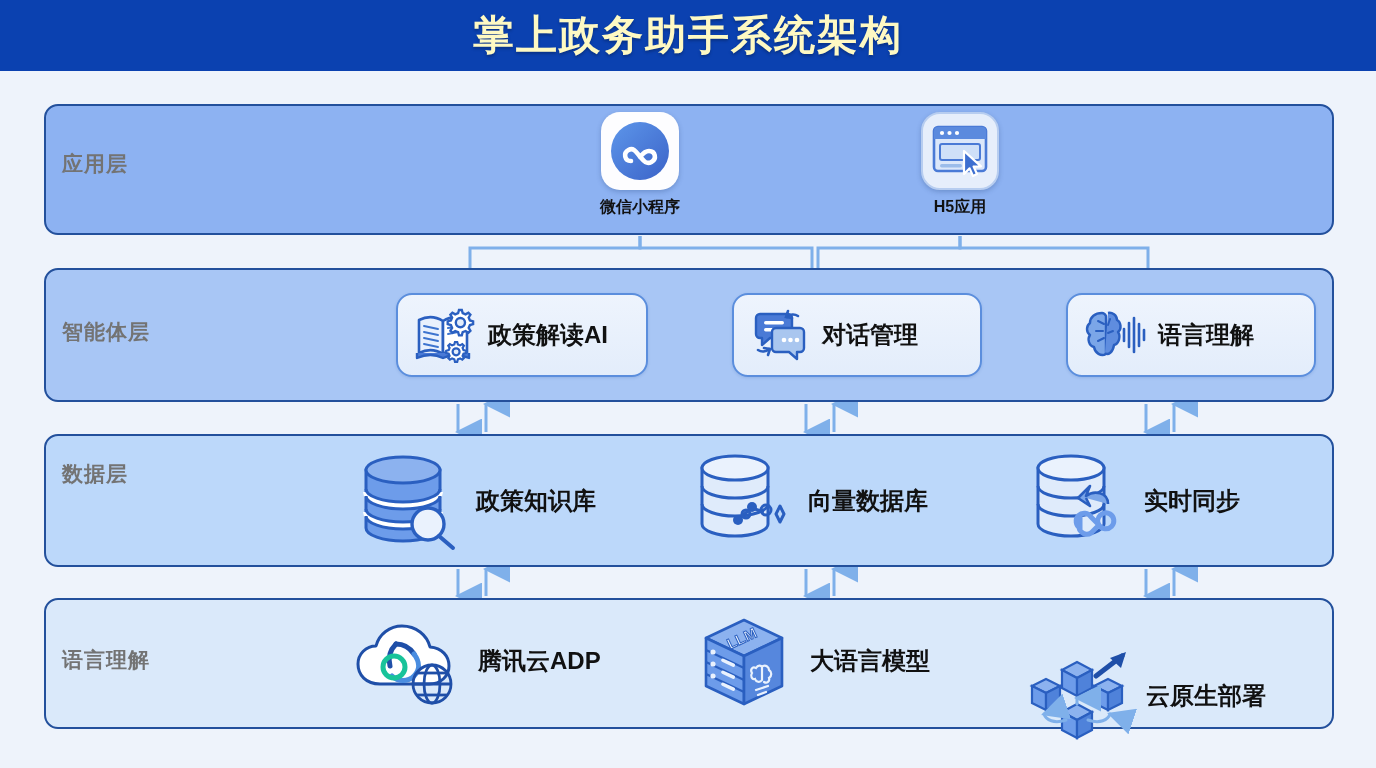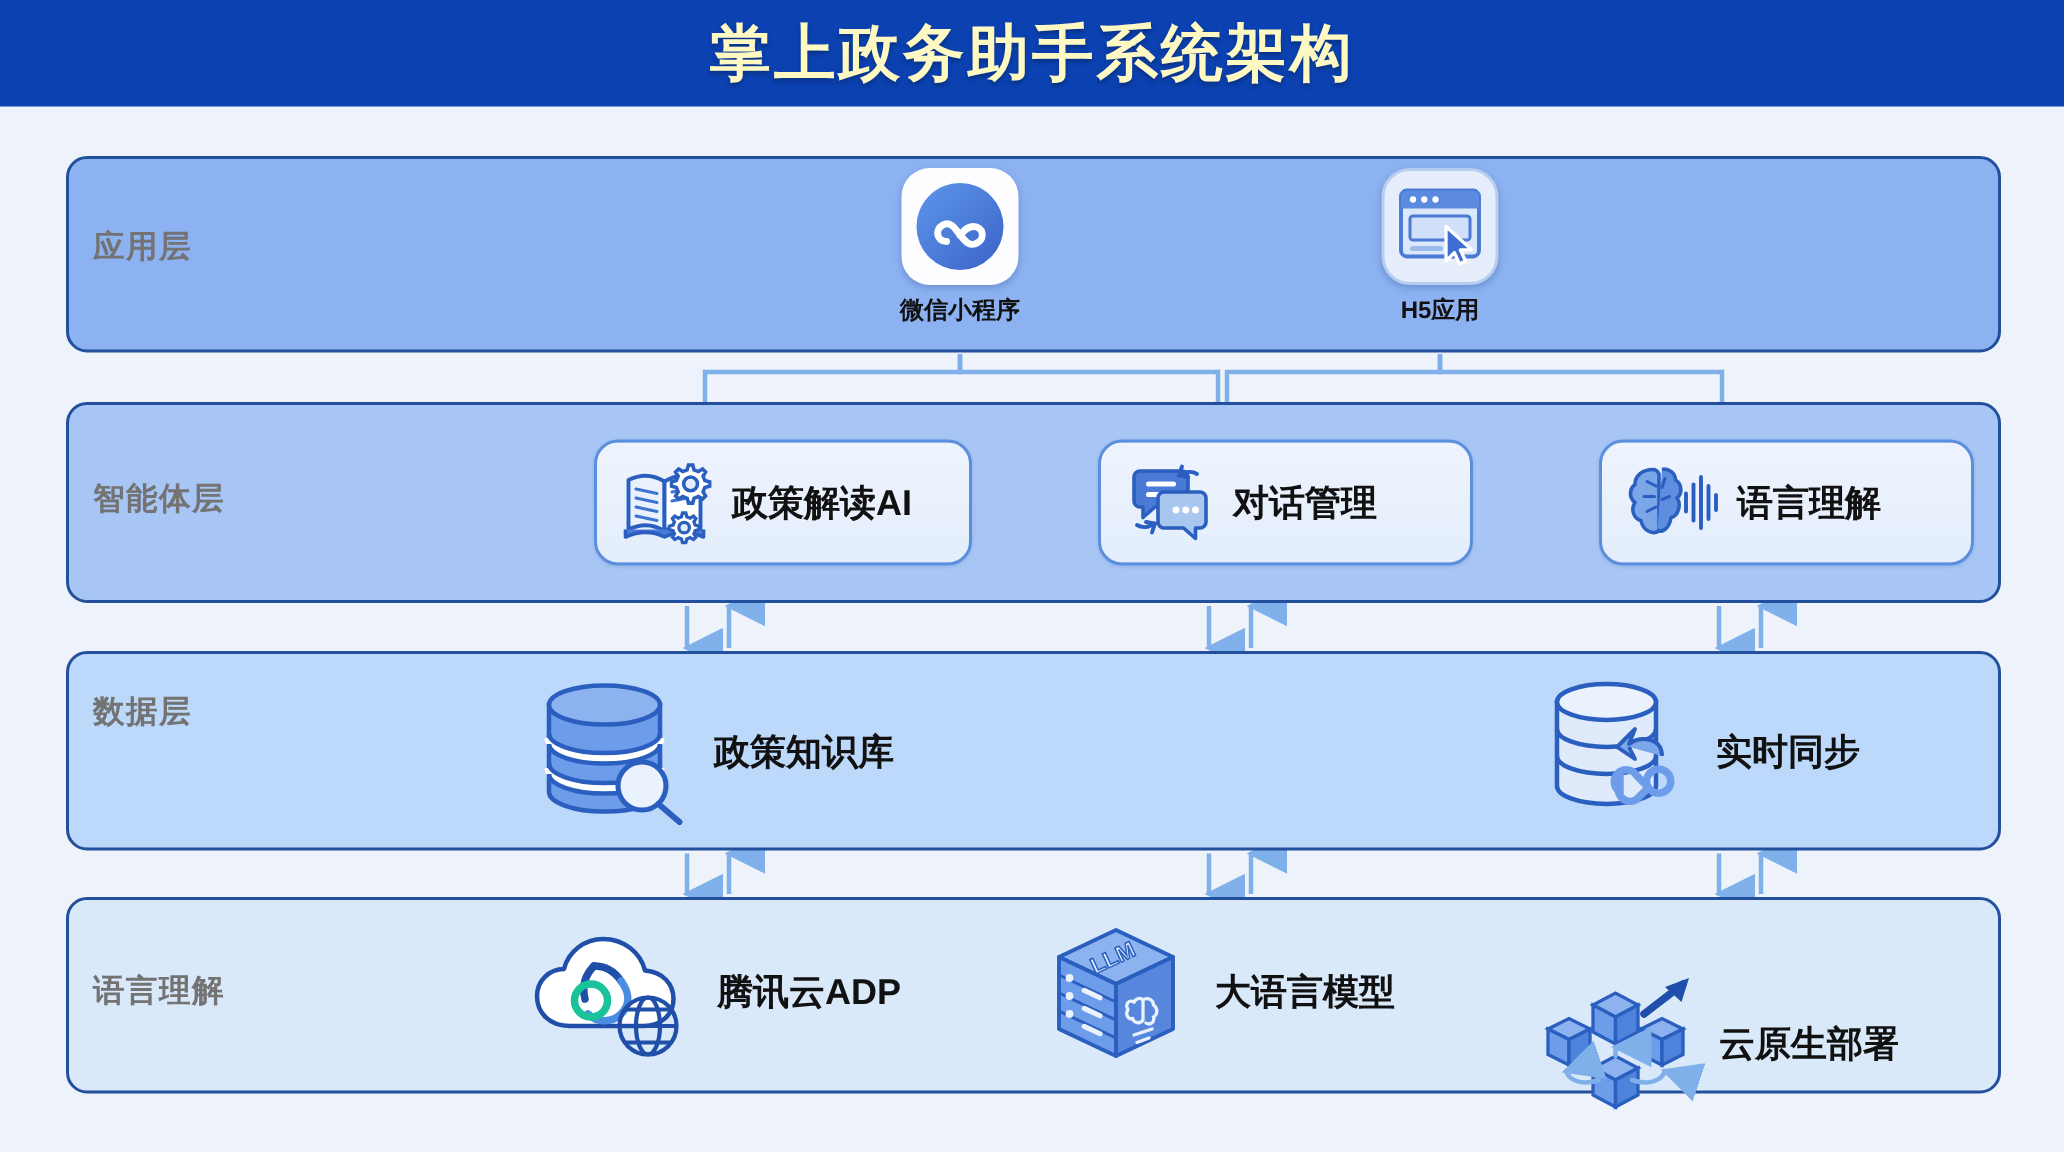--- a/index.html
+++ b/index.html
@@ -304,20 +304,42 @@
           <path d="M8,64 a37,13 0 0 0 74,0"></path>
         </g>
         <ellipse cx="45" cy="18" rx="37" ry="13" fill="#8cb2ef" stroke="#2a5fc0" stroke-width="3"></ellipse>
         <circle cx="70" cy="72" r="16" fill="#eaf2fd" stroke="#2a5fc0" stroke-width="3.4"></circle>
         <path d="M81,84 L95,96" stroke="#2a5fc0" stroke-width="4" stroke-linecap="round"></path>
       </svg>
     </span>
     <span class="label">政策知识库</span>
   </div>
 
+  <div class="flat-node" style="left:694px; top:452px;">
+    <span>
+      <svg width="100" height="98" viewBox="0 0 100 98">
+        <path d="M8,16 v56 a33,12 0 0 0 66,0 v-56 z" fill="#dfebfb" stroke="#2a5fc0" stroke-width="3"></path>
+        <g fill="none" stroke="#2a5fc0" stroke-width="3">
+          <path d="M8,34 a33,12 0 0 0 66,0"></path>
+          <path d="M8,52 a33,12 0 0 0 66,0"></path>
+        </g>
+        <ellipse cx="41" cy="16" rx="33" ry="12" fill="#eaf2fd" stroke="#2a5fc0" stroke-width="3"></ellipse>
+        <g stroke="#2a5fc0" stroke-width="3" fill="none">
+          <path d="M45,66 L58,56"></path>
+          <path d="M58,56 L70,60"></path>
+        </g>
+        <circle cx="44" cy="68" r="5" fill="#2a5fc0"></circle>
+        <circle cx="58" cy="55" r="5" fill="#2a5fc0"></circle>
+        <circle cx="72" cy="58" r="5" fill="none" stroke="#2a5fc0" stroke-width="3"></circle>
+        <circle cx="52" cy="62" r="4" fill="none" stroke="#2a5fc0" stroke-width="3"></circle>
+        <path d="M82,62 l4,-8 l4,8 l-4,8 z" fill="none" stroke="#2a5fc0" stroke-width="3" stroke-linejoin="round"></path>
+      </svg>
+    </span>
+    <span class="label">向量数据库</span>
+  </div>
 
   <div class="flat-node" style="left:1030px; top:452px;">
     <span>
       <svg width="100" height="98" viewBox="0 0 100 98">
         <path d="M8,16 v56 a33,12 0 0 0 66,0 v-56 z" fill="#dfebfb" stroke="#2a5fc0" stroke-width="3"></path>
         <g fill="none" stroke="#2a5fc0" stroke-width="3">
           <path d="M8,34 a33,12 0 0 0 66,0"></path>
           <path d="M8,52 a33,12 0 0 0 66,0"></path>
         </g>
         <ellipse cx="41" cy="16" rx="33" ry="12" fill="#eaf2fd" stroke="#2a5fc0" stroke-width="3"></ellipse>

